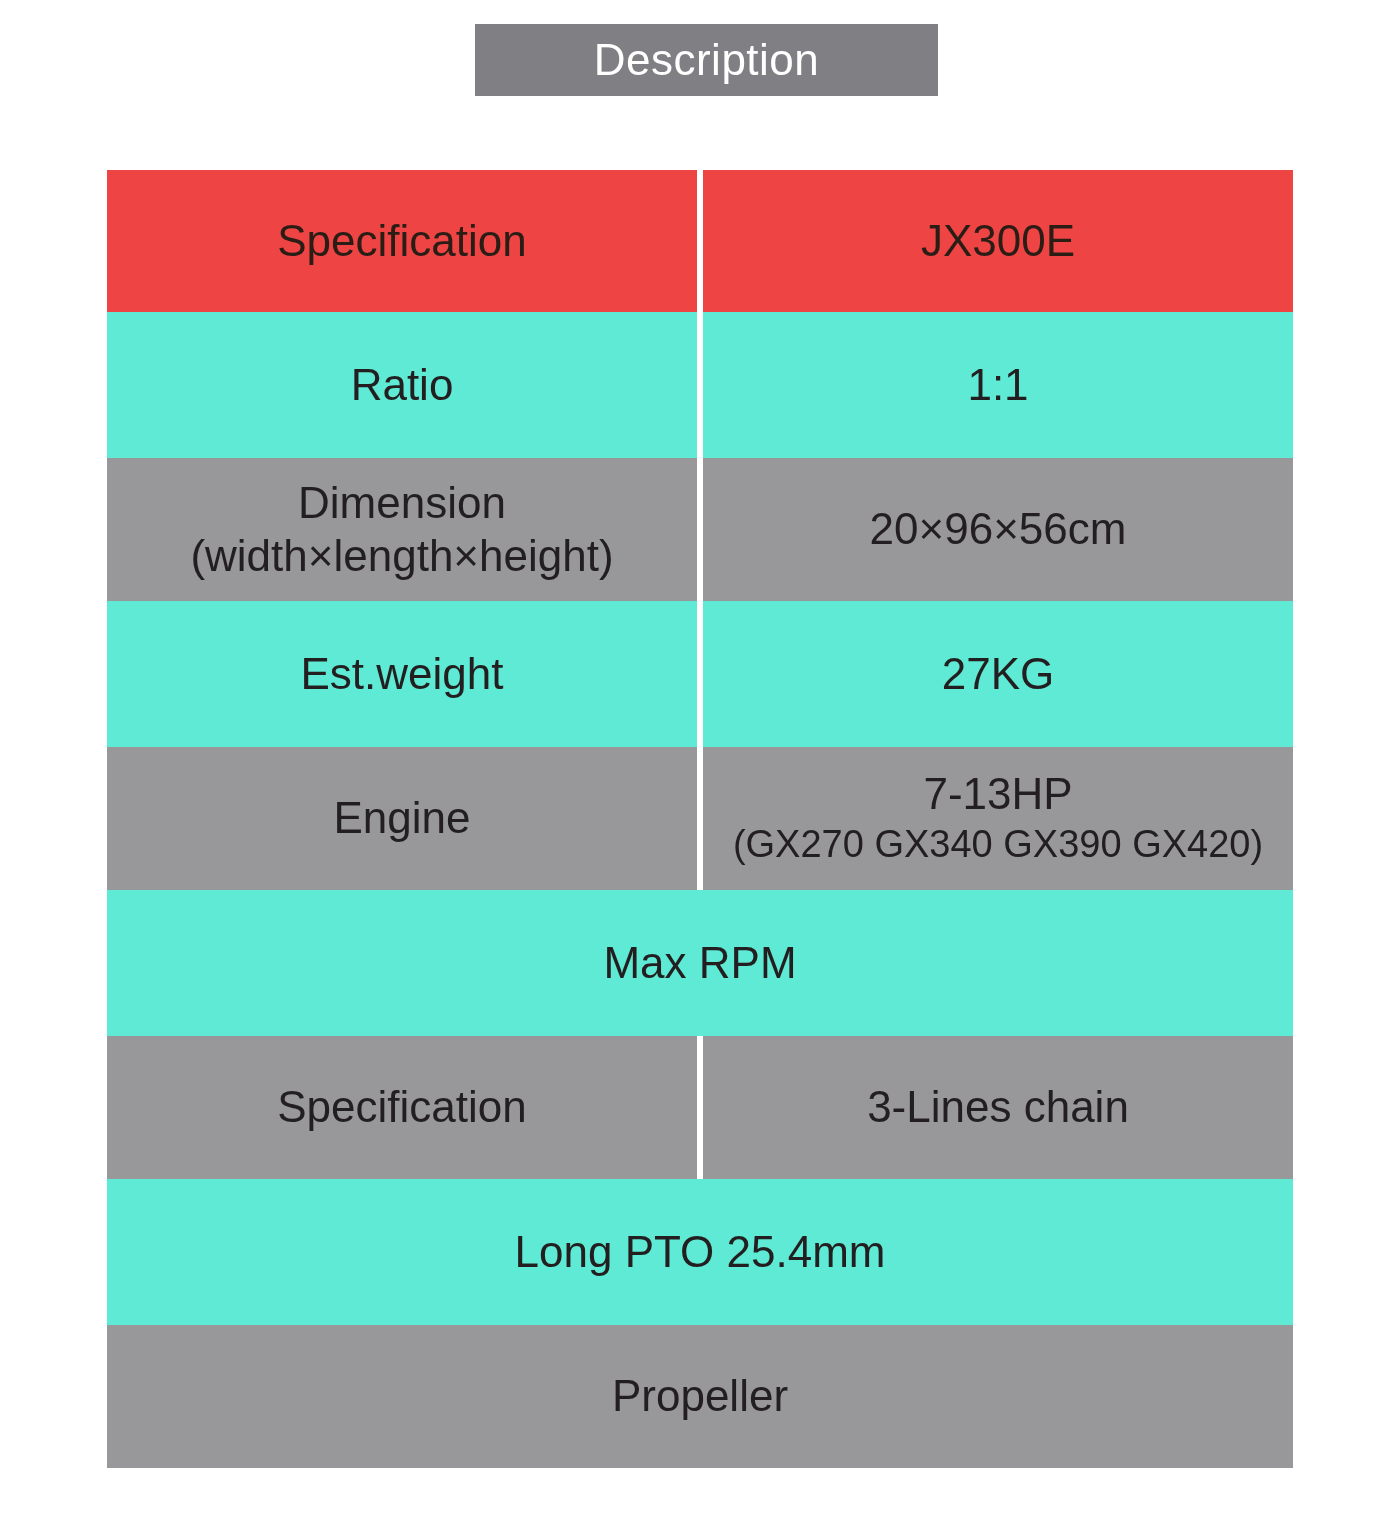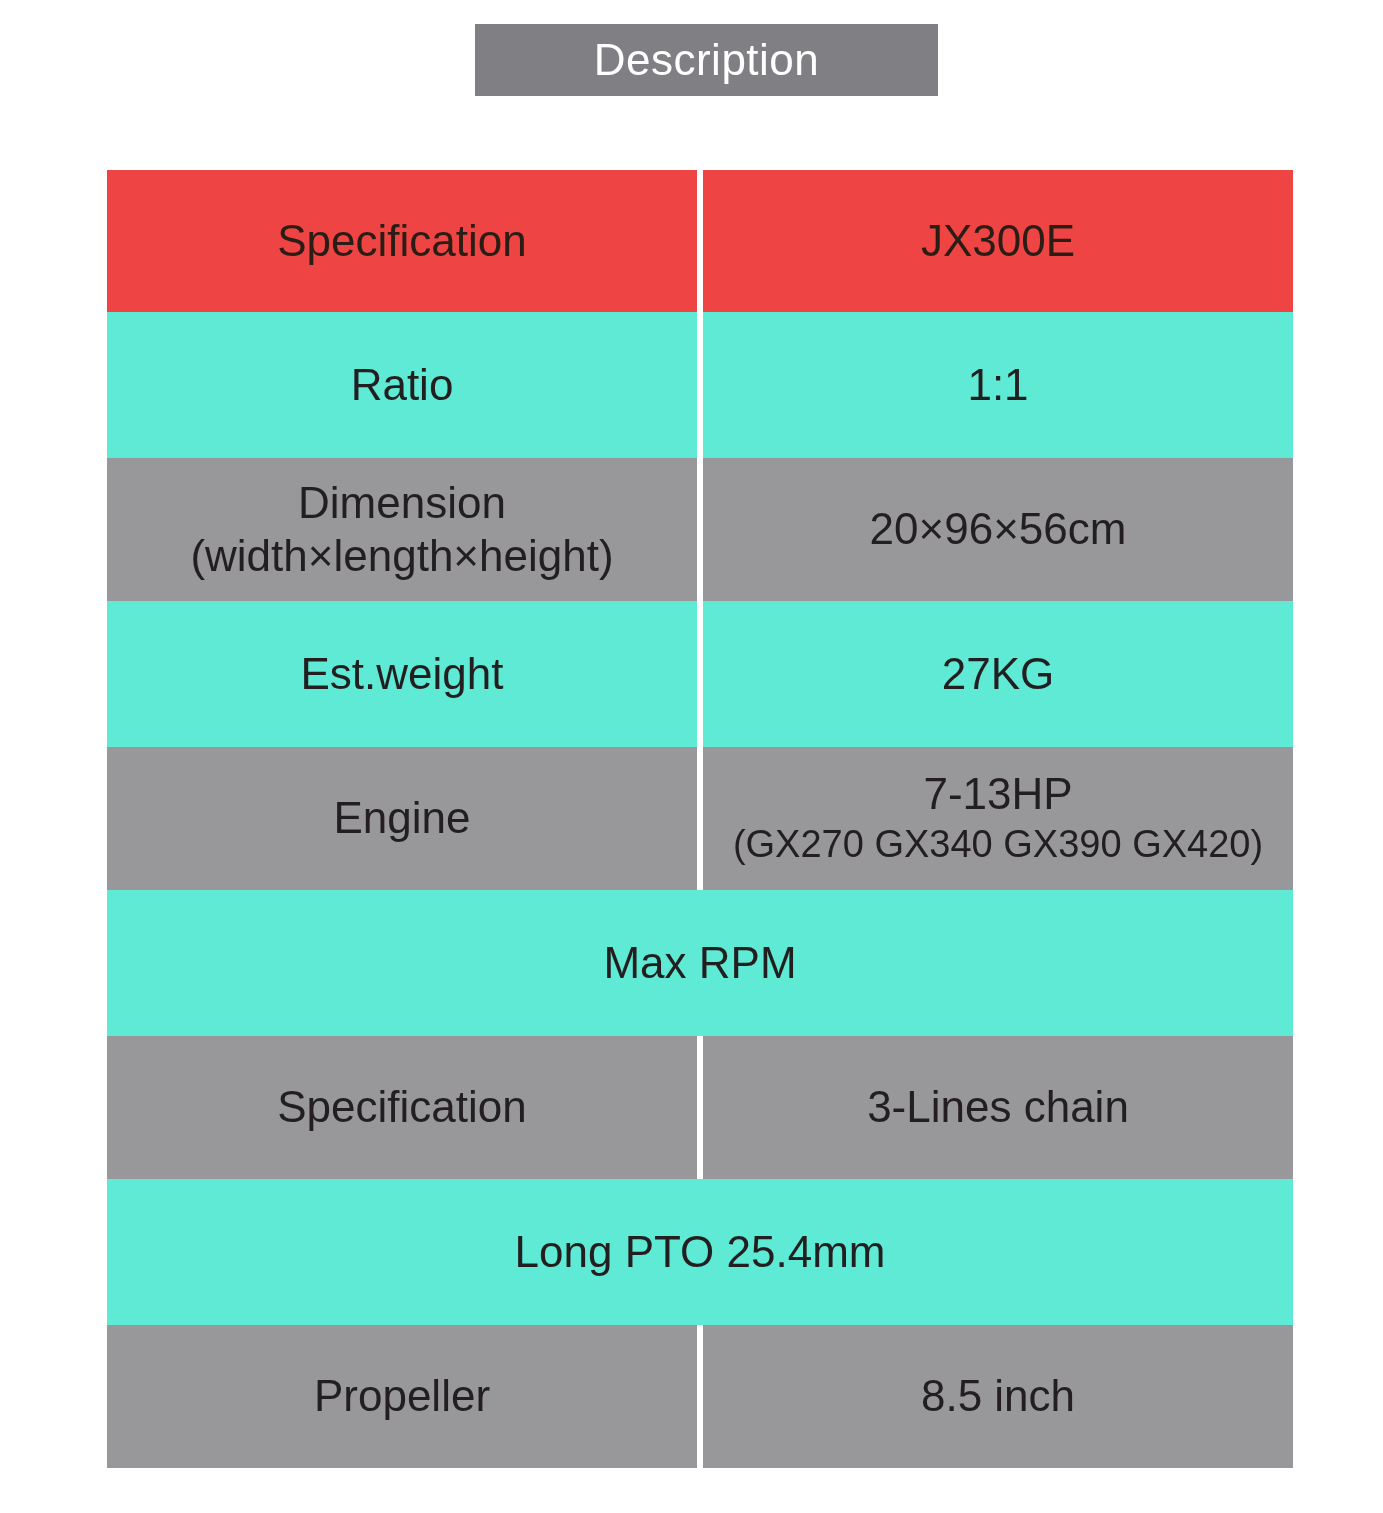--- a/index.html
+++ b/index.html
@@ -136,19 +136,16 @@
     <div class="row row-white">
       <div class="cell">
         <div>Long PTO 25.4mm</div>
       </div>
     </div>
 
     <div class="row row-gray">
       <div class="cell">
         <span>Propeller</span>
       </div>
-      <div class="cell">
-        <span>8.5 inch</span>
-      </div>
     </div>
 
   </div>
 </div>
 
 </body></html>

